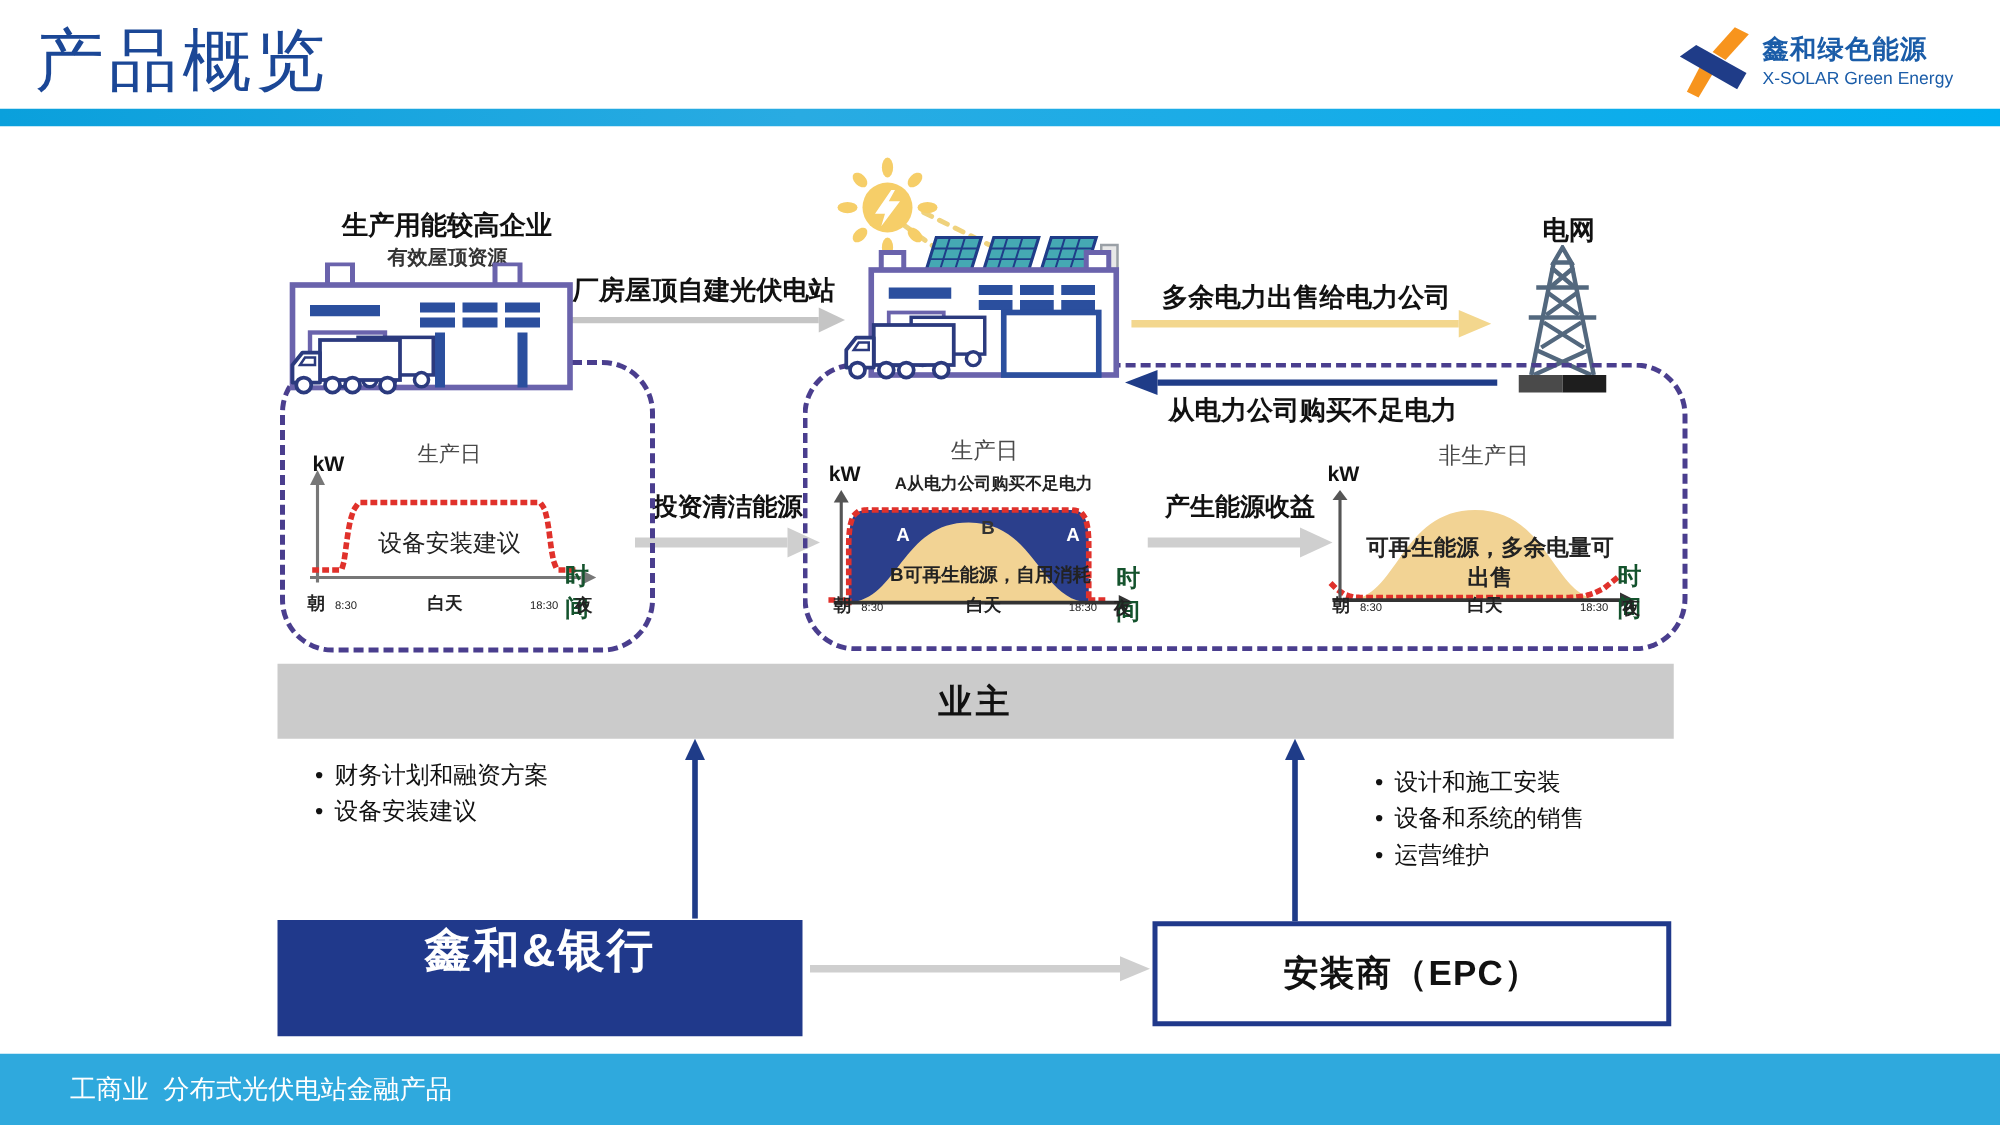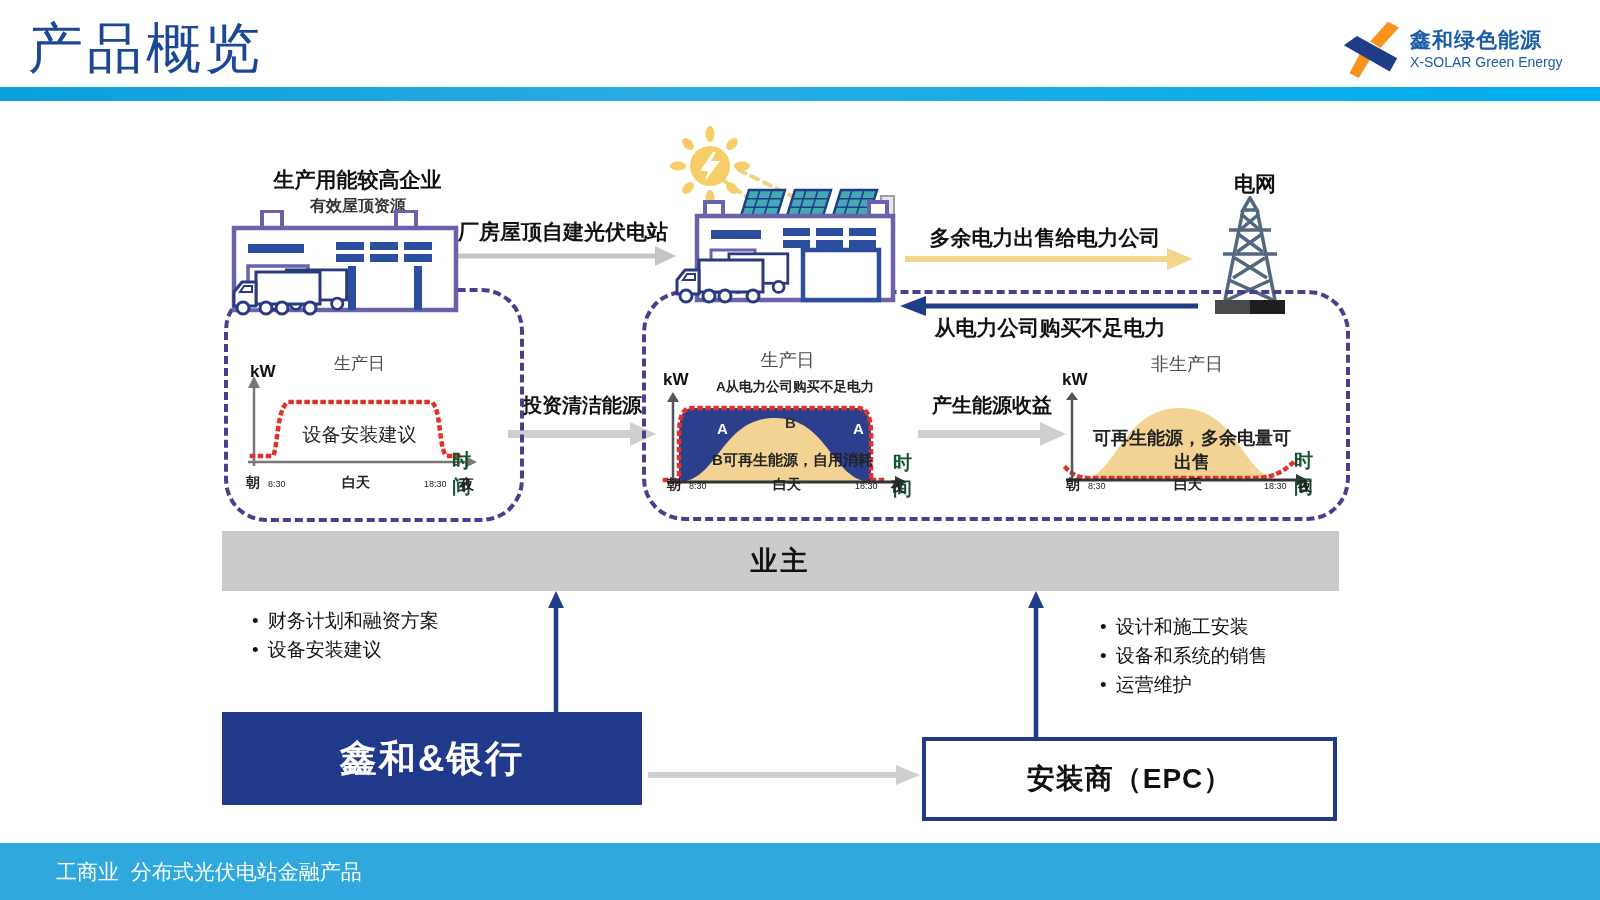--- a/index.html
+++ b/index.html
@@ -34,22 +34,22 @@
   .owner-bar{left:222px;top:531px;width:1117px;height:60px;background:#CBCBCB;z-index:1;
              display:flex;align-items:center;justify-content:center;
              font-size:27px;font-weight:bold;letter-spacing:3px;color:#111;}
 
   
   .svc{font-size:19px;color:#111;list-style:none;margin:0;padding:0;}
   .svc li{line-height:29px;}
   .svc li::before{content:"•";margin-right:9px;}
 
   
-  .bank-box{left:222px;top:712px;width:420px;height:93px;background:#20398B;z-index:2;
-            display:flex;align-items:center;justify-content:center;
+  .bank-box{left:222px;top:736px;width:420px;height:93px;background:#20398B;z-index:2;
+            display:flex;justify-content:center;
             color:#fff;font-size:37px;font-weight:bold;letter-spacing:2px;}
   .epc-box{left:922px;top:737px;width:415px;height:84px;background:#fff;border:4px solid #20398B;z-index:2;
            box-sizing:border-box;display:flex;align-items:center;justify-content:center;
            color:#111;font-size:28px;font-weight:bold;letter-spacing:1px;}
 
   
   .footer-bar{left:0;top:843px;width:1600px;height:57px;background:#2FA9DD;z-index:3;}
   .footer-text{left:56px;top:843px;height:57px;line-height:57px;color:#fff;font-size:21px;white-space:pre;}
 
   .z2{z-index:2;} .z3{z-index:3;}

